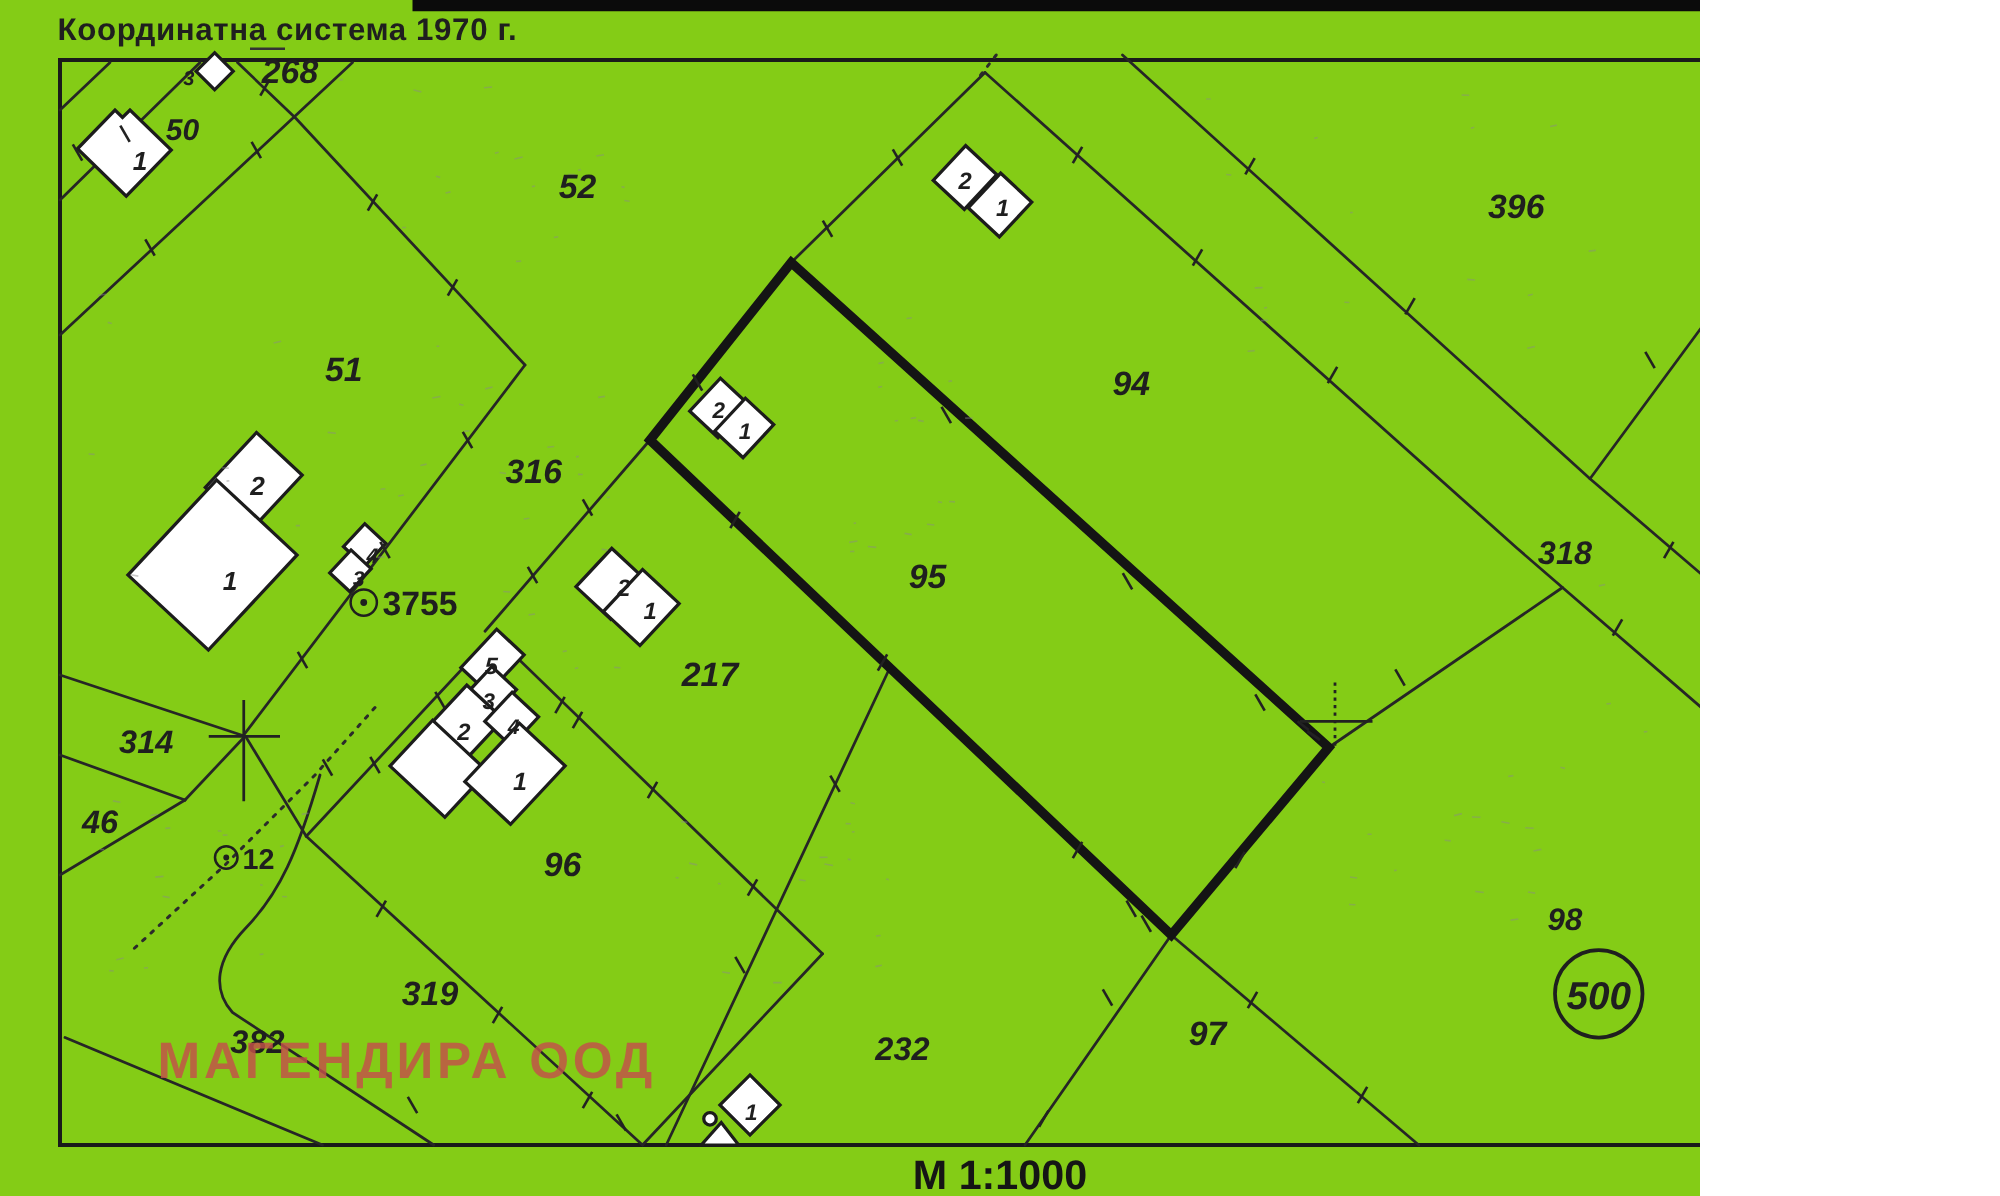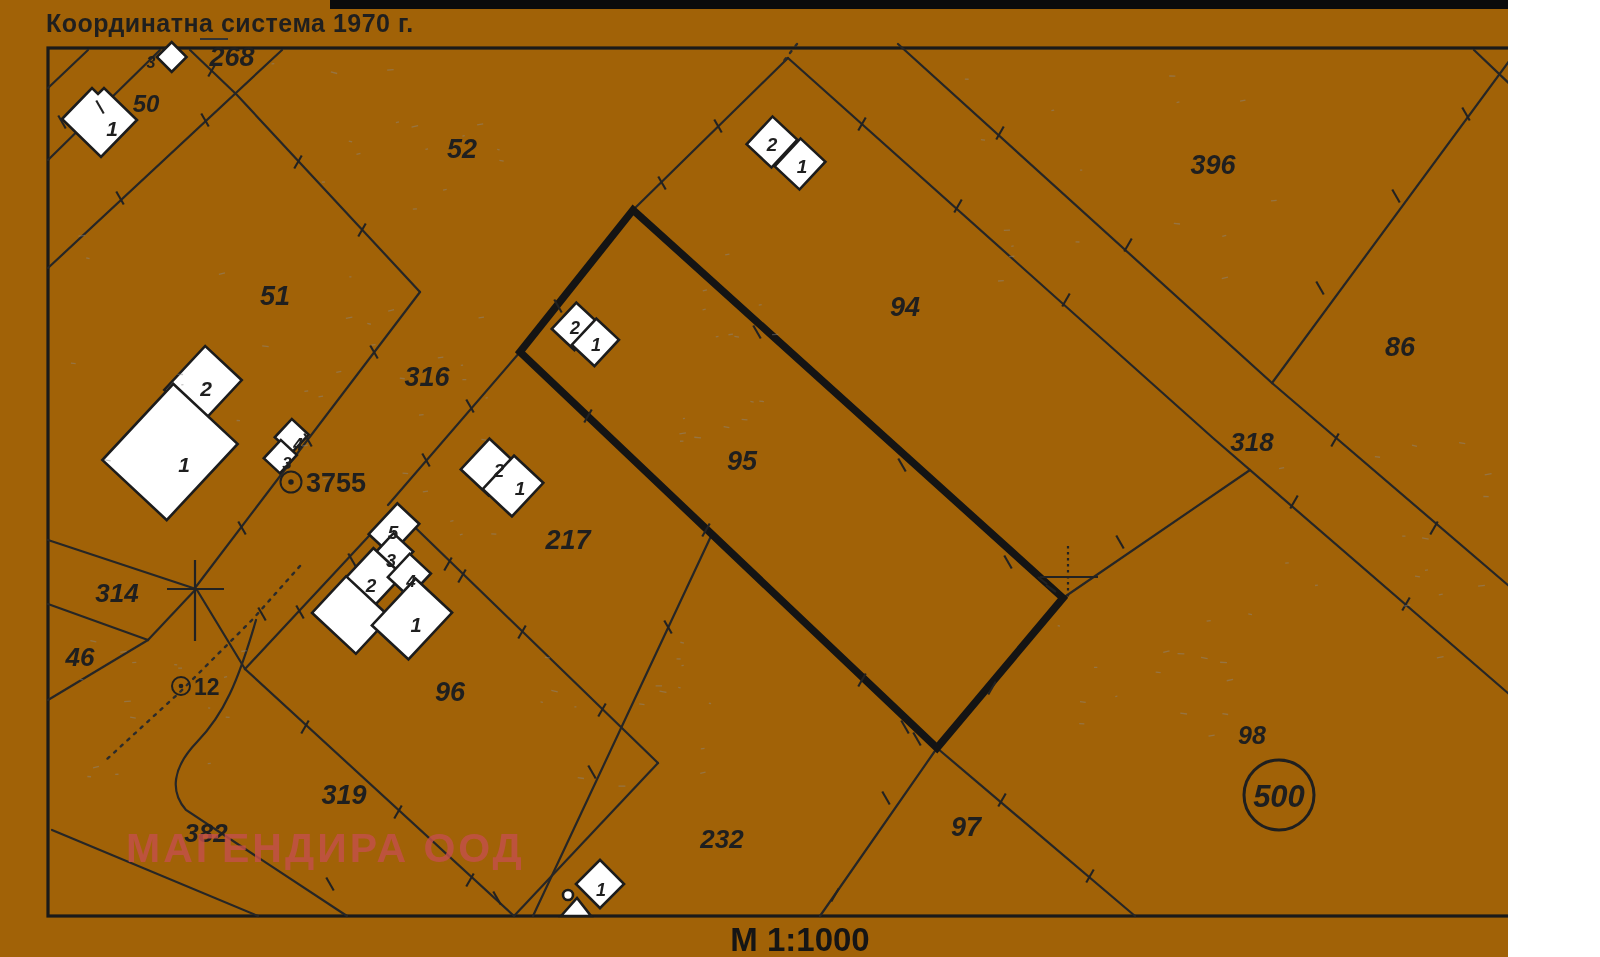--- a/index.html
+++ b/index.html
@@ -1,16 +1,16 @@
 <!DOCTYPE html>
 <html><head>
 <meta charset="utf-8">
 <style>
   html,body{margin:0;padding:0;background:#ffffff;}
-  .page{position:relative;width:1508px;height:957px;background:#a16207;overflow:hidden;
+  .page{position:relative;width:1360px;height:957px;background:#84cc16;overflow:hidden;
         font-family:"Liberation Sans","DejaVu Sans",sans-serif;}
   svg{display:block;}
   text{font-family:"Liberation Sans","DejaVu Sans",sans-serif;}
   .thin{stroke:#262626;stroke-width:2.2;fill:none;stroke-linecap:round;}
   .bold-parcel{stroke:#141414;stroke-width:7.5;fill:none;stroke-linejoin:miter;}
   .bldg{stroke:#1c1c1c;stroke-width:2.6;fill:#ffffff;}
   .frame{stroke:#1a1a1a;stroke-width:3.2;fill:none;}
   .cross{stroke:#222;stroke-width:2.2;fill:none;}
   .dotted{stroke:#2b2b2b;stroke-width:2.4;fill:none;stroke-dasharray:2.5 6.5;stroke-linecap:round;}
 </style>

